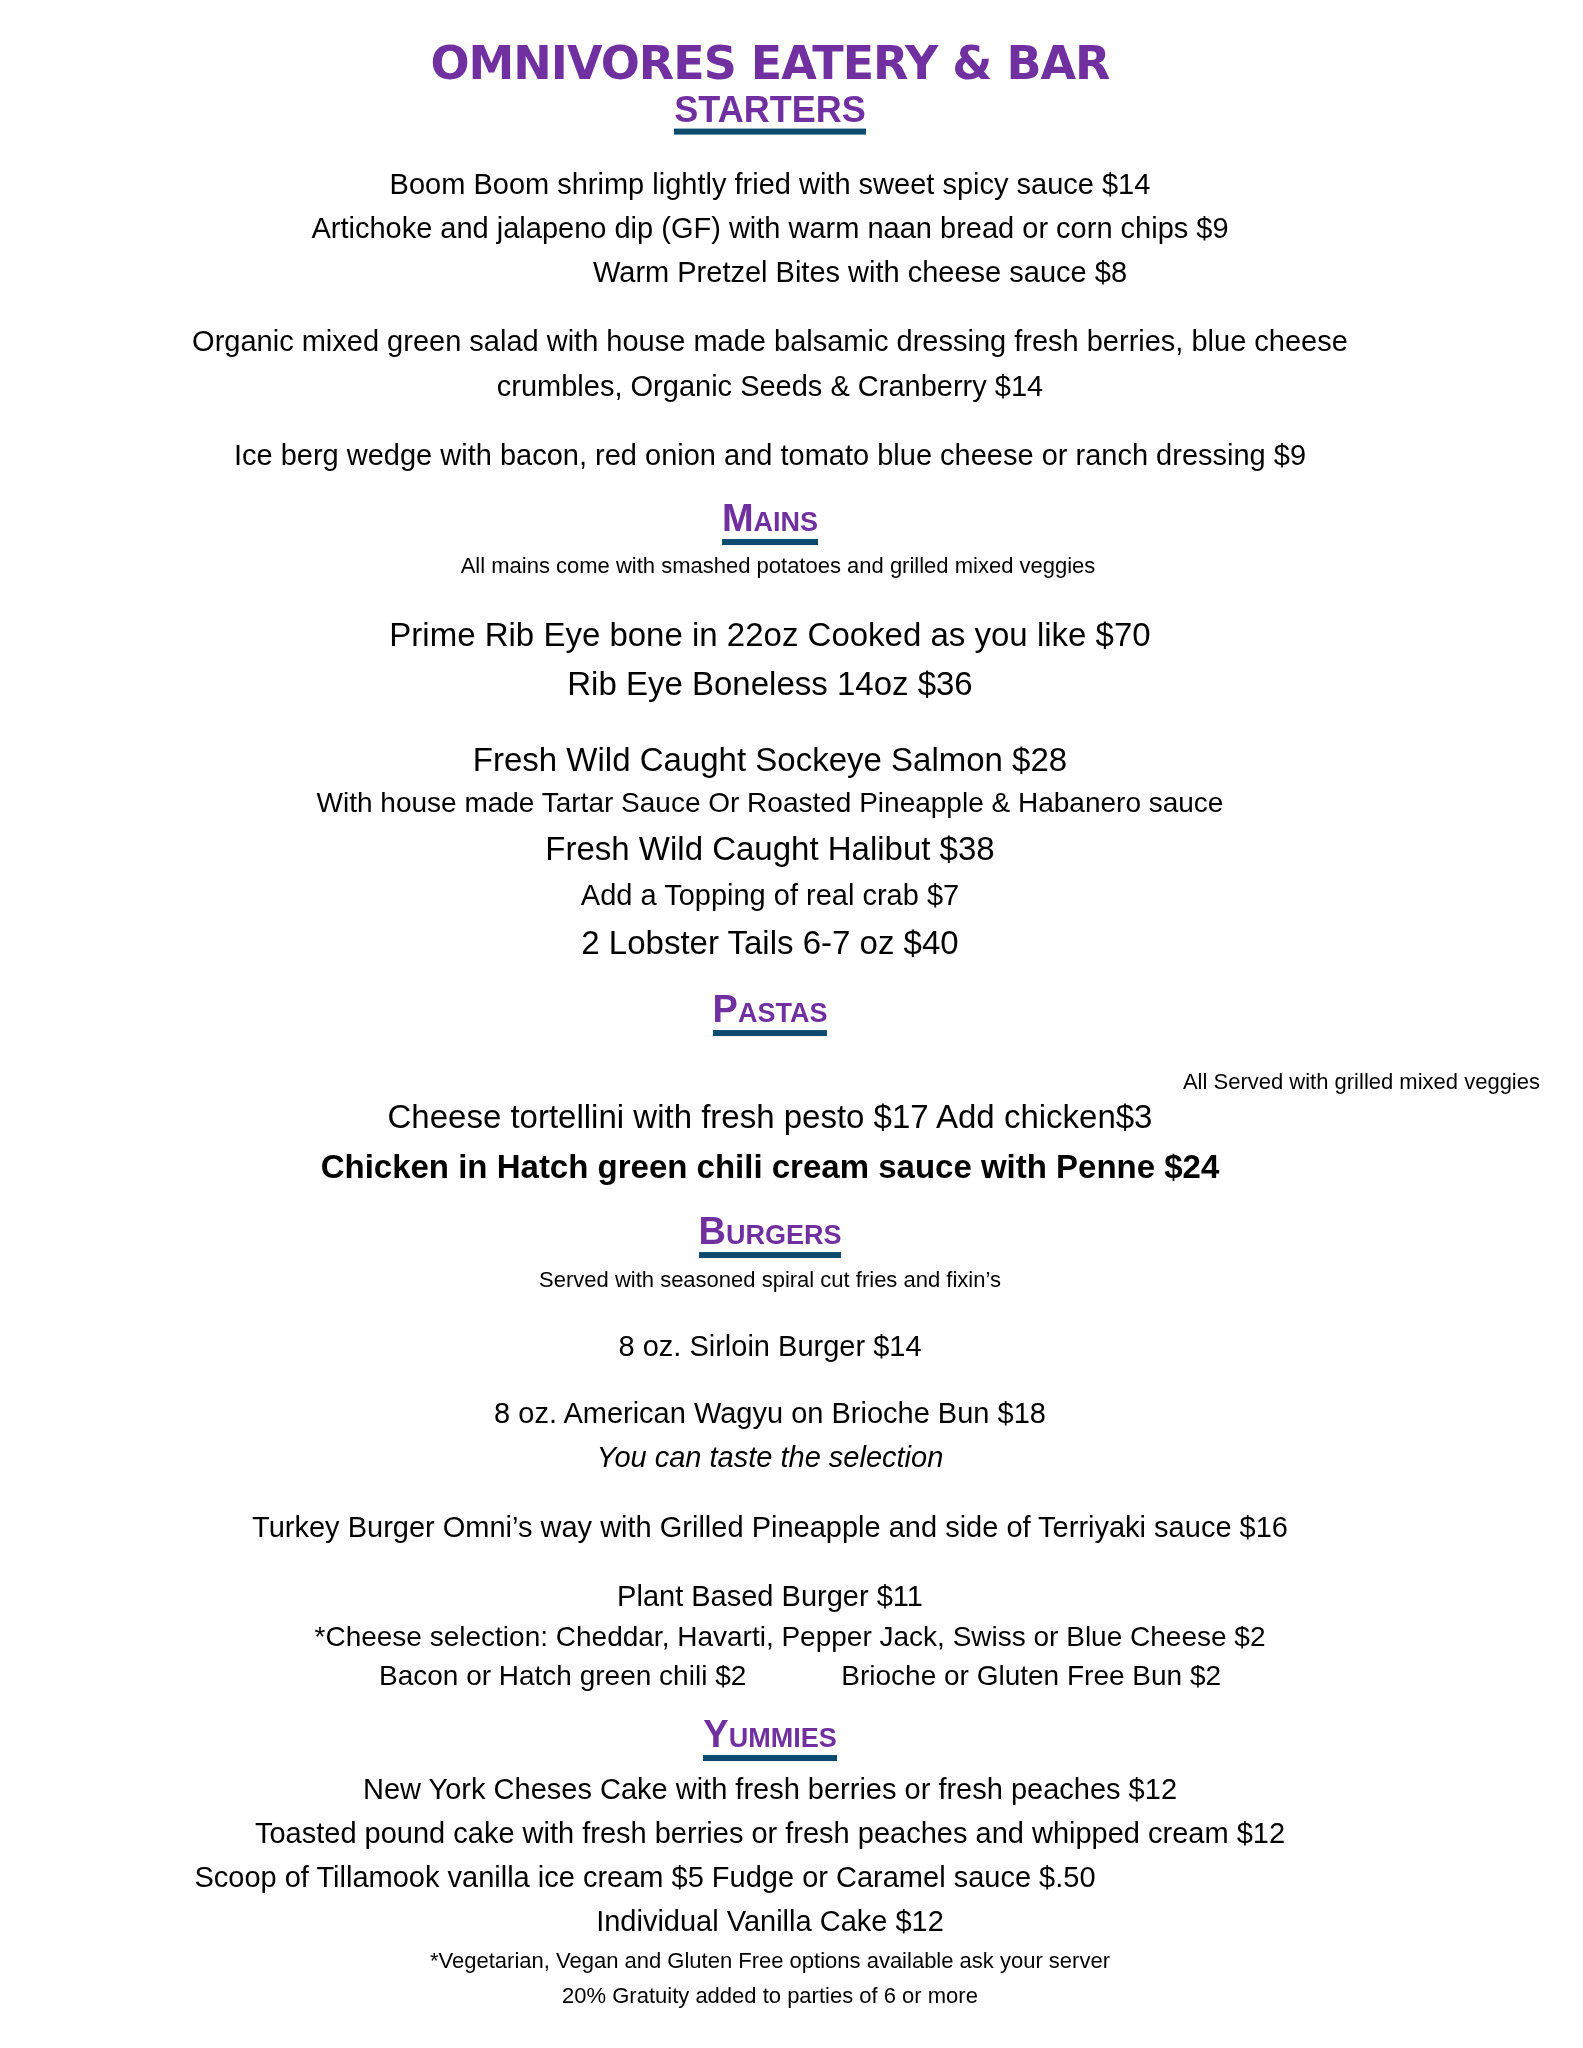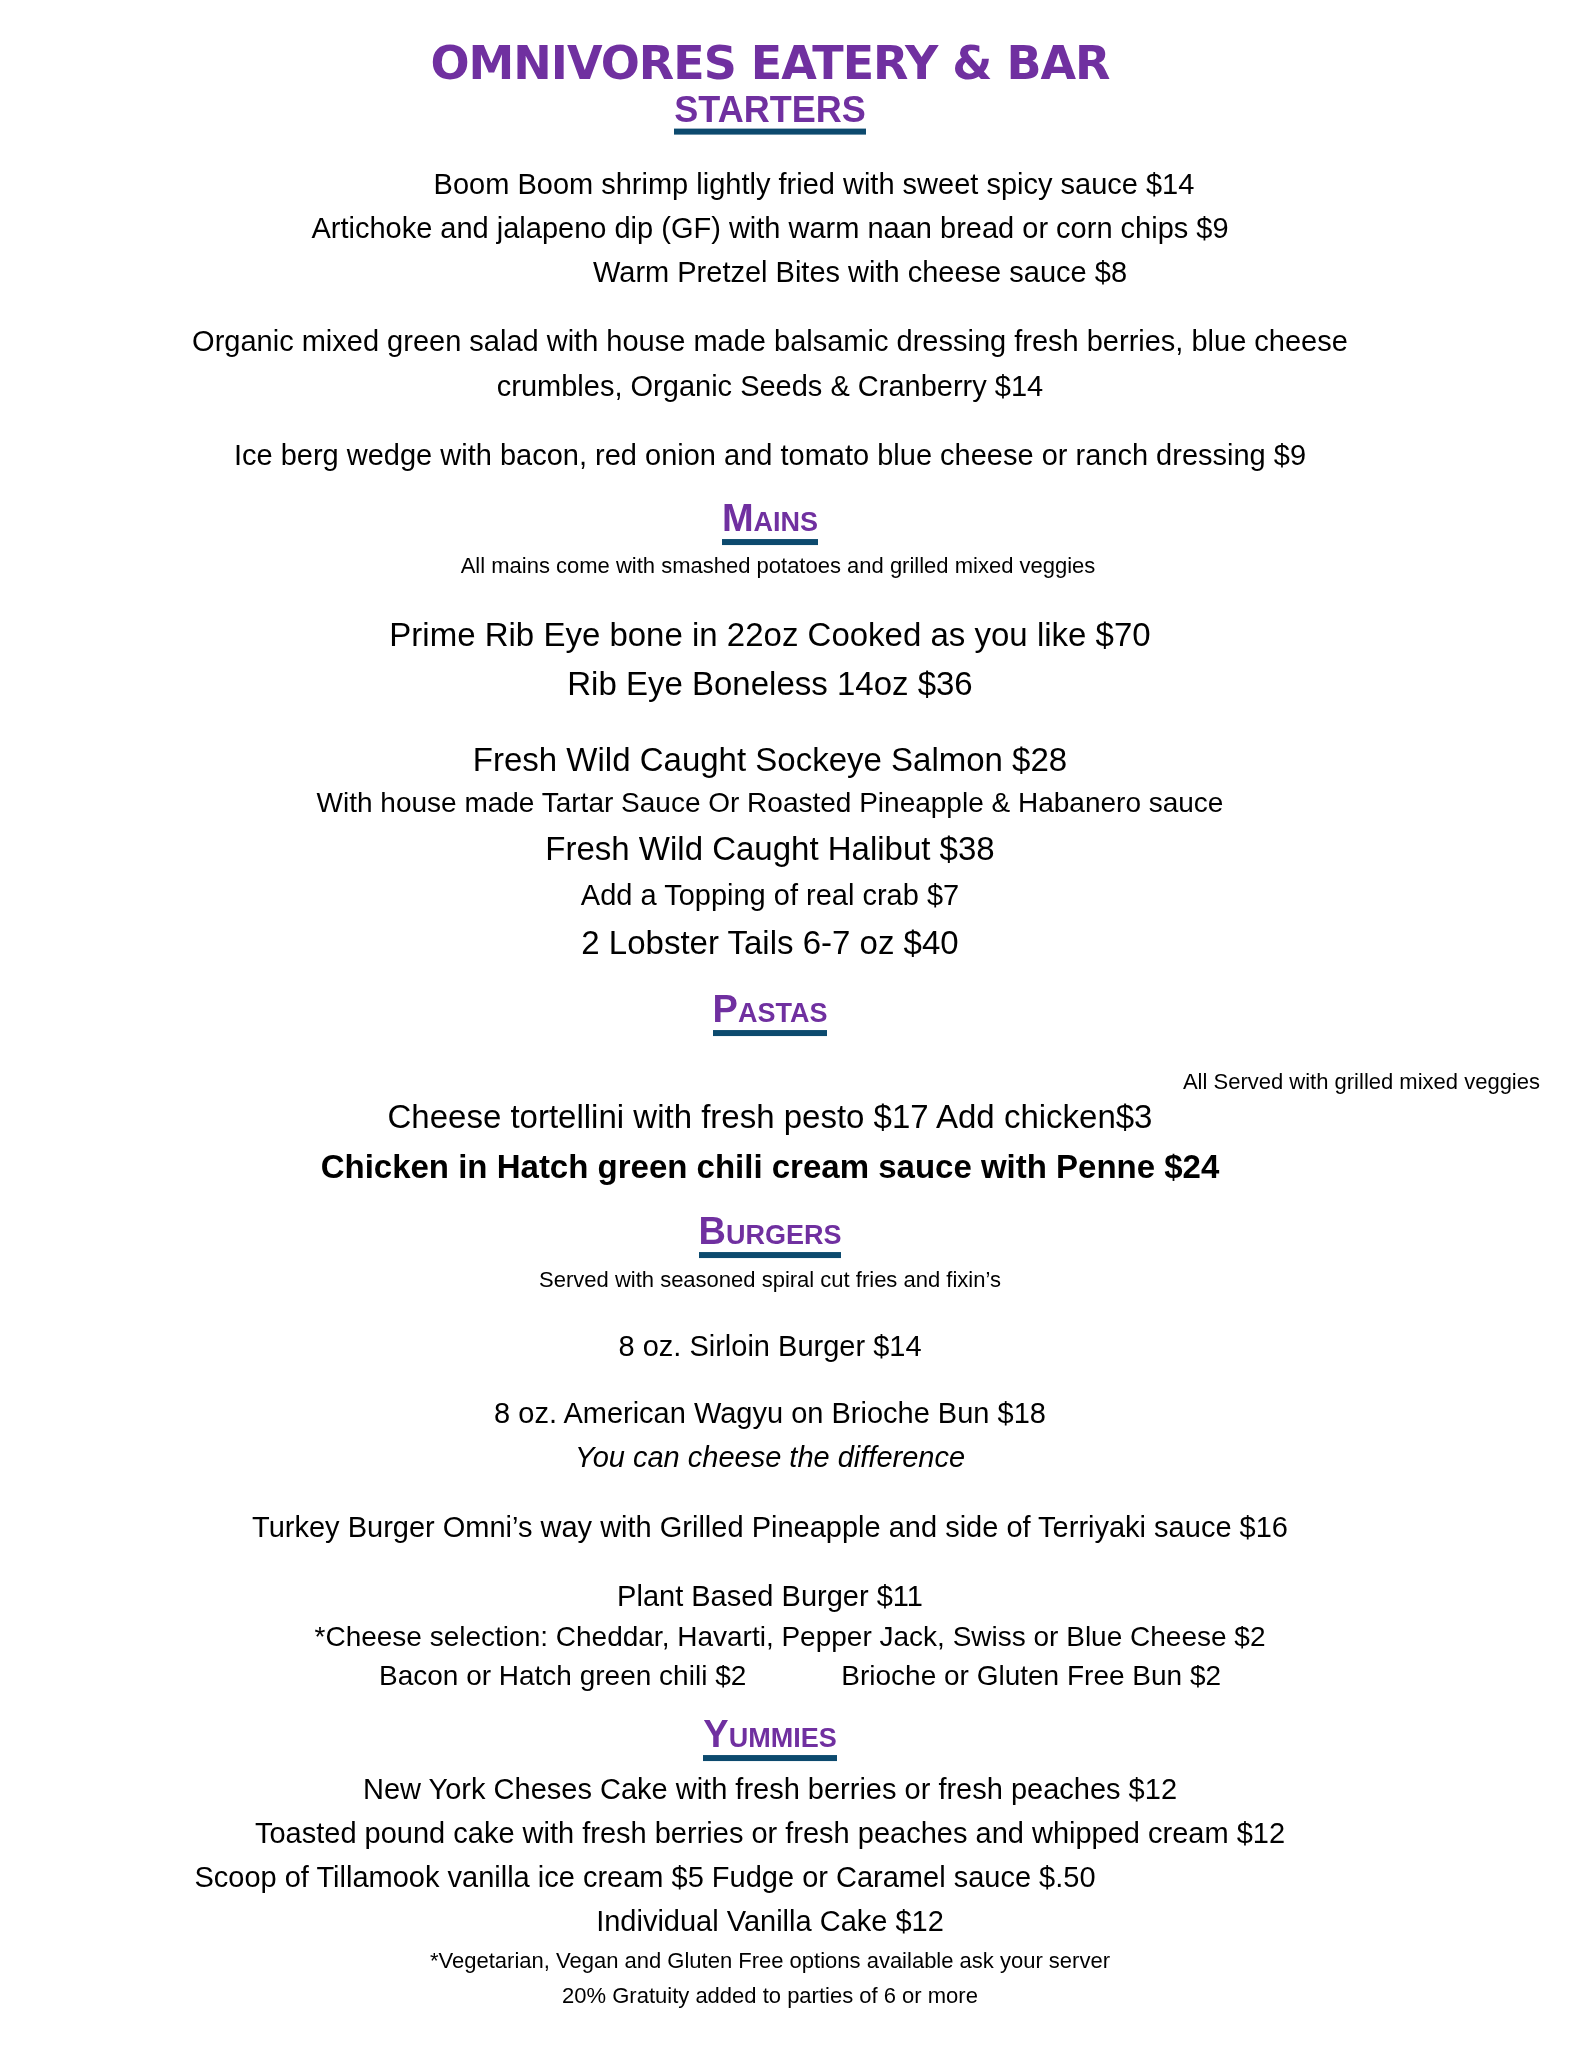--- a/index.html
+++ b/index.html
@@ -18,21 +18,21 @@
   .t26 { font-size:28px; }
   .ital { font-style:italic; }
   .split { display:flex; justify-content:center; gap:0; }
 </style>
 </head>
 <body>
 
 <div class="line title" style="top:63px;">OMNIVORES EATERY &amp; BAR</div>
 
 <div class="line sec starters" style="top:112px;"><span>STARTERS</span></div>
-<div class="line t28" style="top:184px;margin-left:44px;">Boom Boom shrimp lightly fried with sweet spicy sauce $14</div>
+<div class="line t28" style="top:184px;">Boom Boom shrimp lightly fried with sweet spicy sauce $14</div>
 <div class="line t28" style="top:228px;">Artichoke and jalapeno dip (GF) with warm naan bread or corn chips $9</div>
 <div class="line t28" style="top:272px; left:90px;">Warm Pretzel Bites with cheese sauce $8</div>
 <div class="line t28" style="top:341px;">Organic mixed green salad with house made balsamic dressing fresh berries, blue cheese</div>
 <div class="line t28" style="top:386px;">crumbles, Organic Seeds &amp; Cranberry $14</div>
 <div class="line t28" style="top:455px;">Ice berg wedge with bacon, red onion and tomato blue cheese or ranch dressing $9</div>
 
 <div class="line sec" style="top:522px;"><span>Mains</span></div>
 <div class="line t22" style="top:566px;margin-left:8px;">All mains come with smashed potatoes and grilled mixed veggies</div>
 <div class="line t33" style="top:634px;">Prime Rib Eye bone in 22oz Cooked as you like $70</div>
 <div class="line t33" style="top:683px;">Rib Eye Boneless 14oz $36</div>
@@ -44,21 +44,21 @@
 
 <div class="line sec" style="top:1013px;"><span>Pastas</span></div>
 <div class="line t22" style="top:1082px;text-align:right;">All Served with grilled mixed veggies</div>
 <div class="line t33" style="top:1116px;">Cheese tortellini with fresh pesto $17 Add chicken$3</div>
 <div class="line t33" style="top:1166px;font-weight:bold;">Chicken in Hatch green chili cream sauce with Penne $24</div>
 
 <div class="line sec" style="top:1235px;"><span>Burgers</span></div>
 <div class="line t22" style="top:1280px;">Served with seasoned spiral cut fries and fixin’s</div>
 <div class="line t28" style="top:1346px;">8 oz. Sirloin Burger $14</div>
 <div class="line t28" style="top:1413px;">8 oz. American Wagyu on Brioche Bun $18</div>
-<div class="line t28 ital" style="top:1457px;">You can cheese the difference</div>
+<div class="line t28 ital" style="top:1457px;">You can taste the selection</div>
 <div class="line t28" style="top:1527px;">Turkey Burger Omni’s way with Grilled Pineapple and side of Terriyaki sauce $16</div>
 <div class="line t28" style="top:1596px;">Plant Based Burger $11</div>
 <div class="line t26" style="top:1637px; left:20px;">*Cheese selection: Cheddar, Havarti, Pepper Jack, Swiss or Blue Cheese $2</div>
 <div class="line t26 split" style="top:1676px; left:30px;">
   <span style="margin-right:95px;">Bacon or Hatch green chili $2</span>
   <span>Brioche or Gluten Free Bun $2</span>
 </div>
 
 <div class="line sec" style="top:1738px;"><span>Yummies</span></div>
 <div class="line t28" style="top:1789px;">New York Cheses Cake with fresh berries or fresh peaches $12</div>

